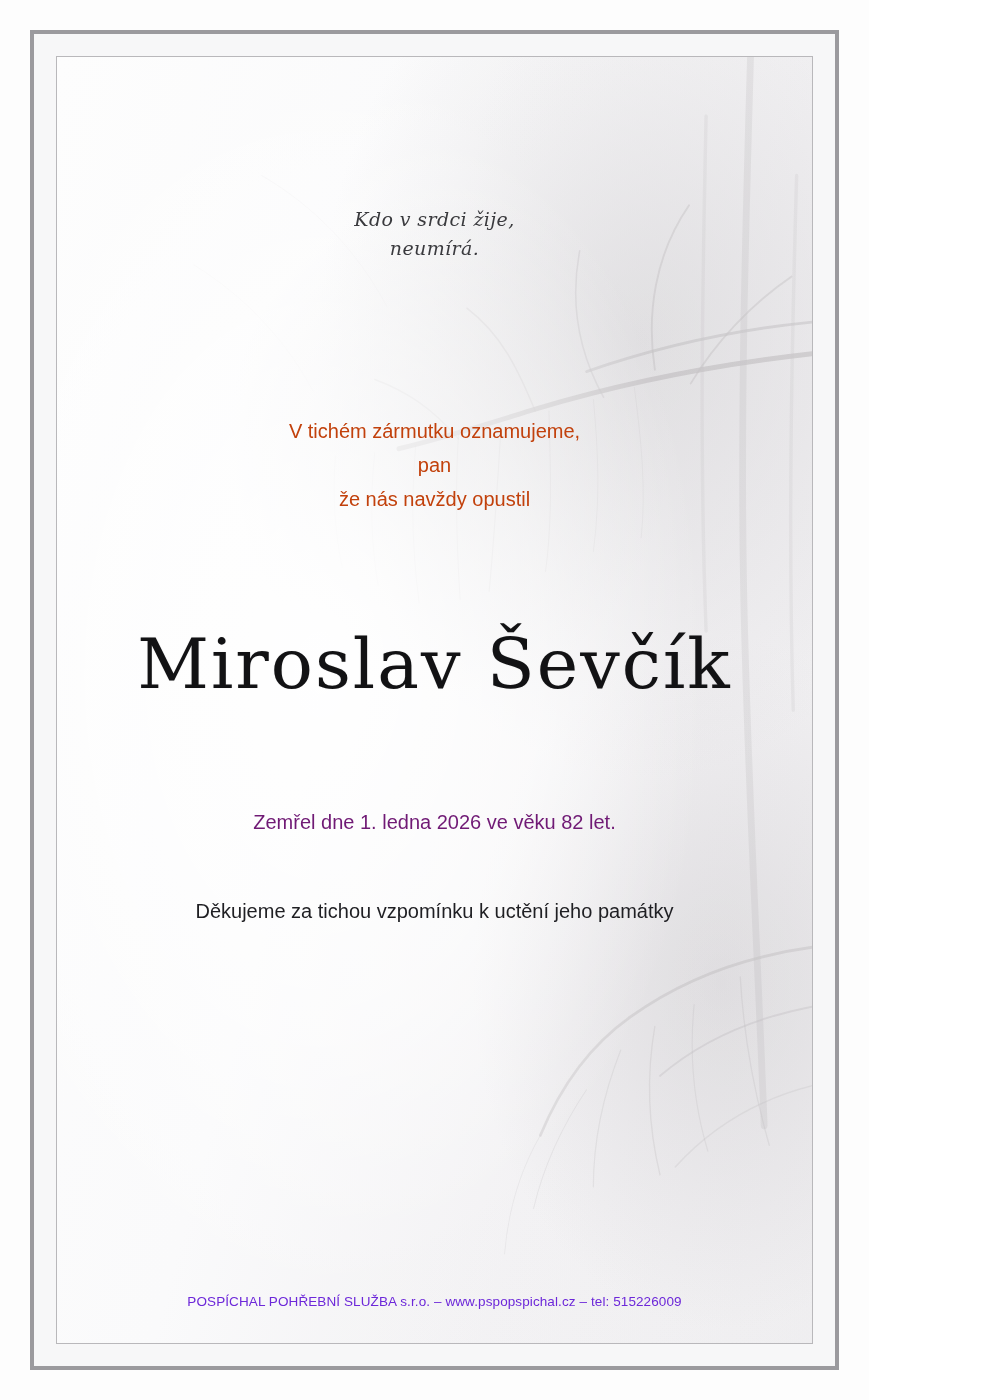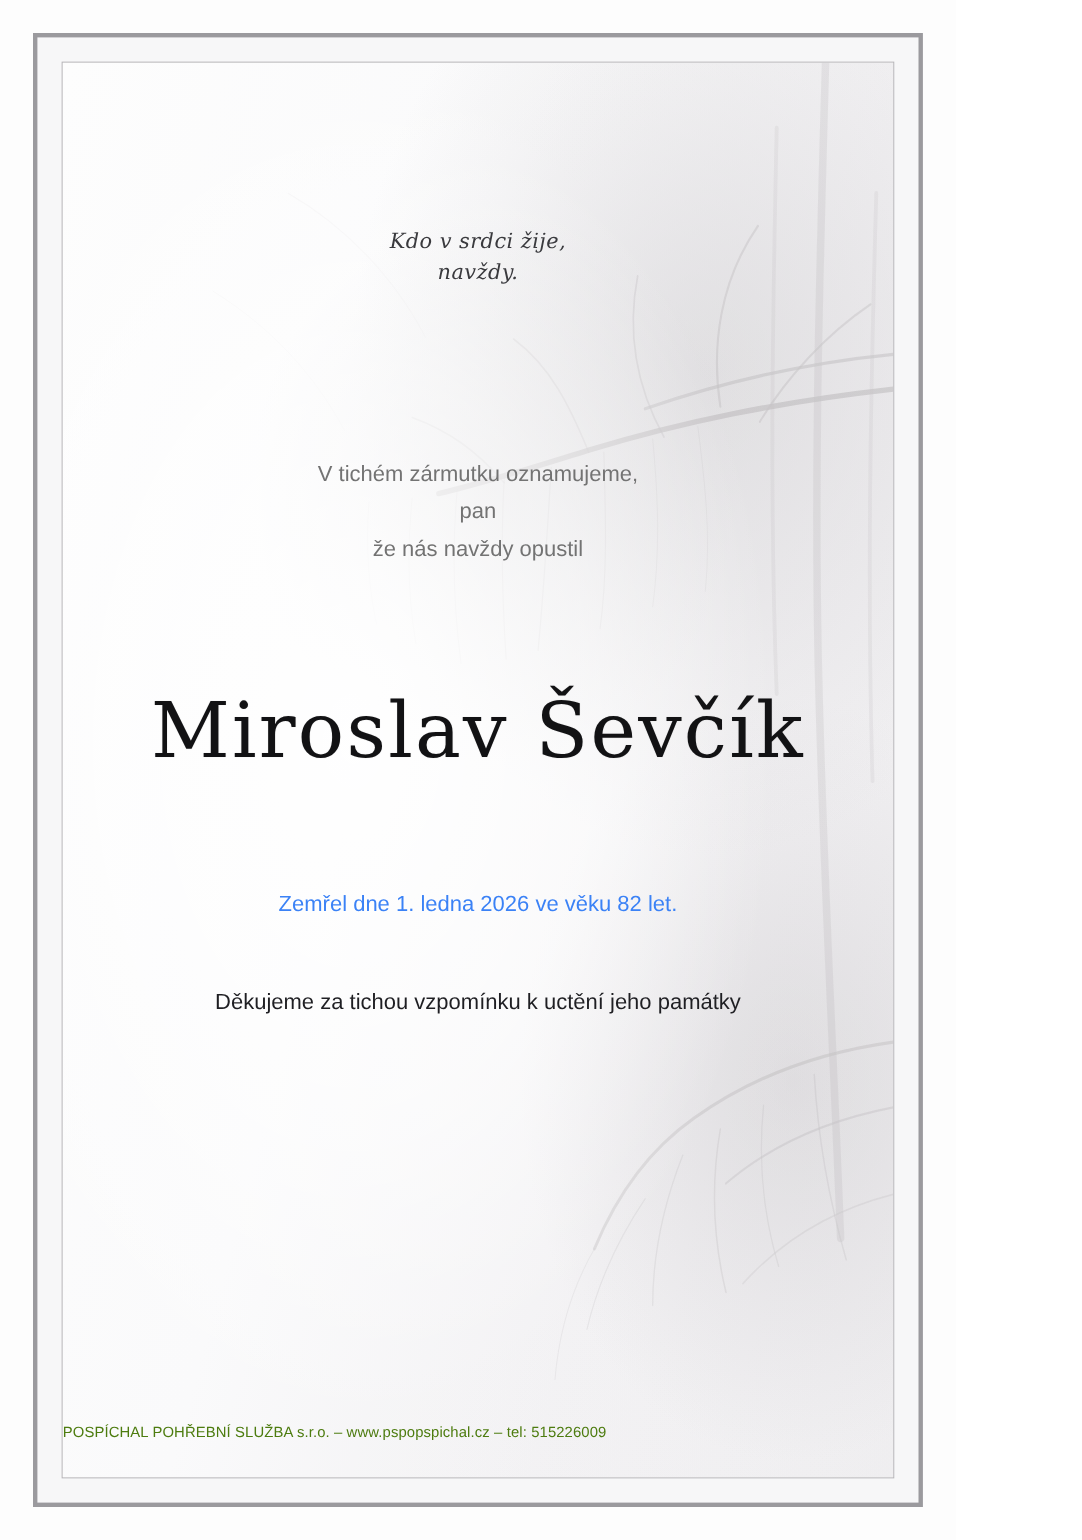--- a/index.html
+++ b/index.html
@@ -94,56 +94,57 @@
     line-height: 1.55;
     color: #3a3a3e;
     letter-spacing: 0.4px;
   }
   .verse .line2 { display: block; }
 
   .announce {
     margin-top: 150px;
     font-size: 20px;
     line-height: 1.7;
-    color: #737373;
+    color: #c2410c;
     font-weight: 400;
   }
   .announce span { display: block; }
 
   .deceased-name {
     margin-top: 112px;
     font-family: "DejaVu Serif", serif;
     font-weight: 400;
     font-size: 70px;
     line-height: 1.05;
     letter-spacing: 2px;
     color: #121214;
     text-shadow: 0 0 1px rgba(0,0,0,0.18);
   }
 
   .death-info {
     margin-top: 110px;
     font-size: 20px;
-    color: #3b82f6;
+    color: #701a75;
   }
 
   .thanks {
     margin-top: 66px;
     font-size: 20px;
     color: #1f1f23;
   }
 
   .footer {
     position: absolute;
     left: 0;
     right: 0;
     bottom: 34px;
     font-size: 13.5px;
     letter-spacing: 0.1px;
-    color: #4d7c0f;
+    color: #6d28d9;
+    text-align: center;
   }
 </style>
 </head>
 <body>
 
 <div class="page">
   <div class="card-outer">
     <div class="card-inner">
 
       <div class="bg">
@@ -186,21 +187,21 @@
             <path d="M160 210 C 220 242, 268 286, 300 338" stroke-width="0.9" opacity="0.12"></path>
           </g>
         </svg>
         <div class="vignette"></div>
       </div>
 
       <div class="content">
 
         <div class="verse">
           <span class="line1">Kdo v srdci žije,</span>
-          <span class="line2">navždy.</span>
+          <span class="line2">neumírá.</span>
         </div>
 
         <div class="announce">
           <span>V tichém zármutku oznamujeme,</span>
           <span>pan</span>
           <span>že nás navždy opustil</span>
         </div>
 
         <div class="deceased-name">Miroslav Ševčík</div>
 

